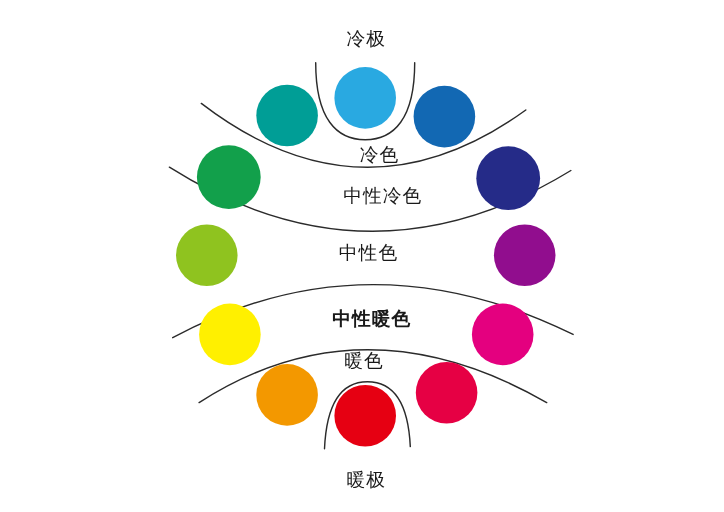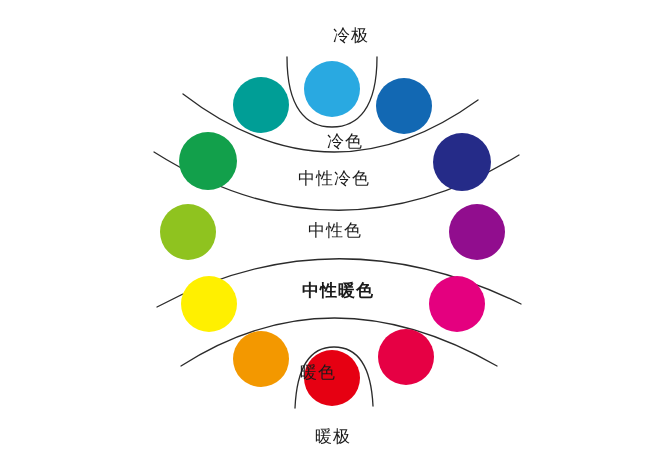--- a/index.html
+++ b/index.html
@@ -64,22 +64,22 @@
       <div class="swatch" style="left: 160px; top: 204px; width: 56px; height: 56px; background: rgb(143, 195, 31);"></div>
       <div class="swatch" style="left: 449px; top: 204px; width: 56px; height: 56px; background: rgb(145, 13, 142);"></div>
       <div class="swatch" style="left: 181px; top: 276px; width: 56px; height: 56px; background: rgb(255, 240, 0);"></div>
       <div class="swatch" style="left: 429px; top: 276px; width: 56px; height: 56px; background: rgb(228, 0, 127);"></div>
       <div class="swatch" style="left: 233px; top: 331px; width: 56px; height: 56px; background: rgb(243, 152, 0);"></div>
       <div class="swatch" style="left: 378px; top: 329px; width: 56px; height: 56px; background: rgb(230, 0, 68);"></div>
       <div class="swatch" style="left: 304px; top: 350px; width: 56px; height: 56px; background: rgb(230, 0, 18);"></div>
     </div>
 
   <div>
-      <div class="zone-label" style="left: 351px; top: 35px;">冷极</div>
+      <div class="zone-label" style="left: 333px; top: 35px;">冷极</div>
       <div class="zone-label" style="left: 345px; top: 141px;">冷色</div>
-      <div class="zone-label" style="left: 334px; top: 178px;">中性冷色</div>
+      <div class="zone-label" style="left: 348px; top: 178px;">中性冷色</div>
       <div class="zone-label" style="left: 335px; top: 230px;">中性色</div>
       <div class="zone-label" style="left: 338px; top: 290px; font-weight: bold;">中性暖色</div>
-      <div class="zone-label" style="left: 318px; top: 328px; margin-top: 44px;">暖色</div>
+      <div class="zone-label" style="left: 331px; top: 328px;">暖色</div>
       <div class="zone-label" style="left: 333px; top: 436px;">暖极</div>
     </div>
 
 </div>
 
 </body></html>

